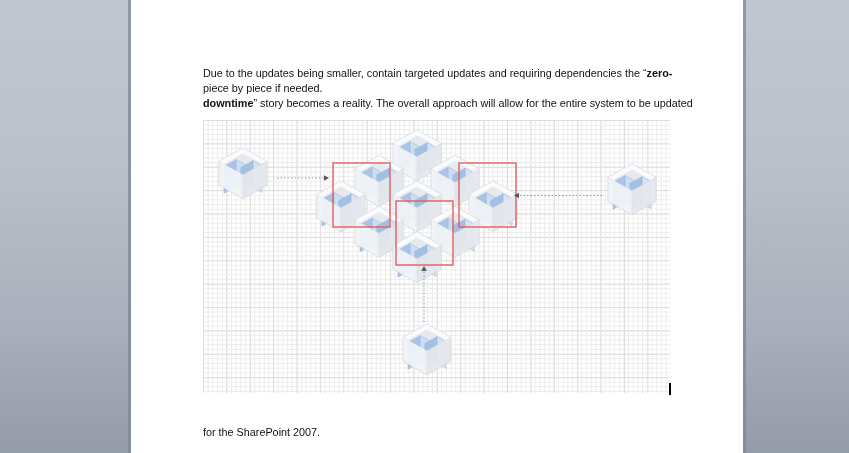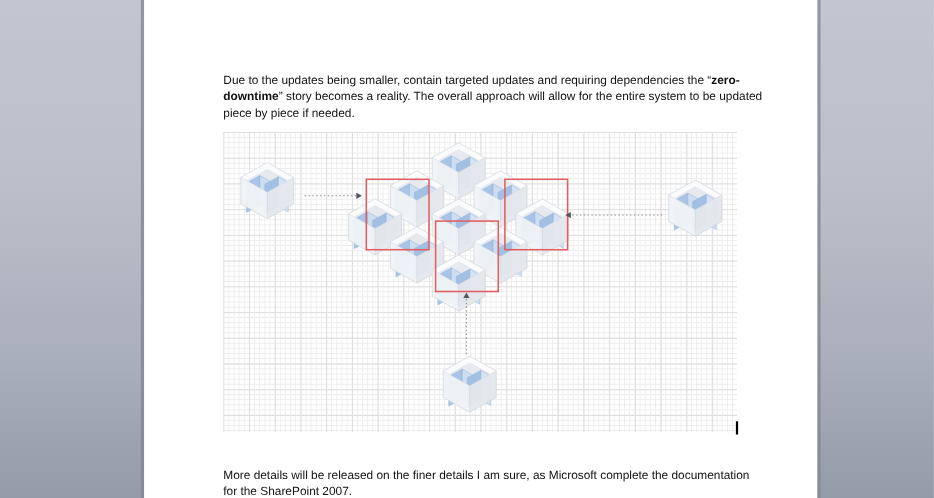--- a/index.html
+++ b/index.html
@@ -40,22 +40,22 @@
 </head>
 <body>
 
 <div class="page-edge left"></div>
 <div class="page-edge right"></div>
 
 <div class="page">
 
   <div class="para" id="para-top">
       <div class="line"><span>Due to the updates being smaller, contain targeted updates and requiring dependencies the “</span><b>zero-</b></div>
+      <div class="line"><span>piece by piece if needed.</span></div>
       <div class="line"><b>downtime</b><span>” story becomes a reality. The overall approach will allow for the entire system to be updated</span></div>
-      <div class="line"><span>piece by piece if needed.</span></div>
     </div>
 
   <div class="diagram">
     <svg id="diagram-svg" width="467" height="273" viewBox="0 0 467 273">
       <defs>
         <symbol id="iso-cube" viewBox="0 0 100 96">
 
           <polygon points="50,3 93,27 93,70 50,94 7,70 7,27" fill="#eef1f4"></polygon>
 
           <polygon points="50,3 93,27 50,51 7,27" fill="#fafbfd"></polygon>
@@ -98,18 +98,17 @@
           <polygon points="121,55.2 126,58 121,60.8" fill="#55585c"></polygon>
           <line x1="399" y1="75.5" x2="316" y2="75.5" stroke="#8f8f8f" stroke-width="1" stroke-dasharray="1.3 2.2"></line>
           <polygon points="316,72.7 311,75.5 316,78.3" fill="#55585c"></polygon>
           <line x1="221" y1="202" x2="221" y2="151" stroke="#8f8f8f" stroke-width="1" stroke-dasharray="1.3 2.2"></line>
           <polygon points="218.2,151 221,146 223.8,151" fill="#55585c"></polygon>
         </g>
     </svg>
   </div>
 
   <div class="para" id="para-bottom">
-      <div class="line"><span>More details will be released on the finer details I am sure, as Microsoft complete the documentation</span></div>
       <div class="line"><span>for the SharePoint 2007.</span></div>
     </div>
 
   <div class="text-cursor" style="left: 538px; top: 383px; height: 12px;"></div>
 </div>
 
 </body></html>

